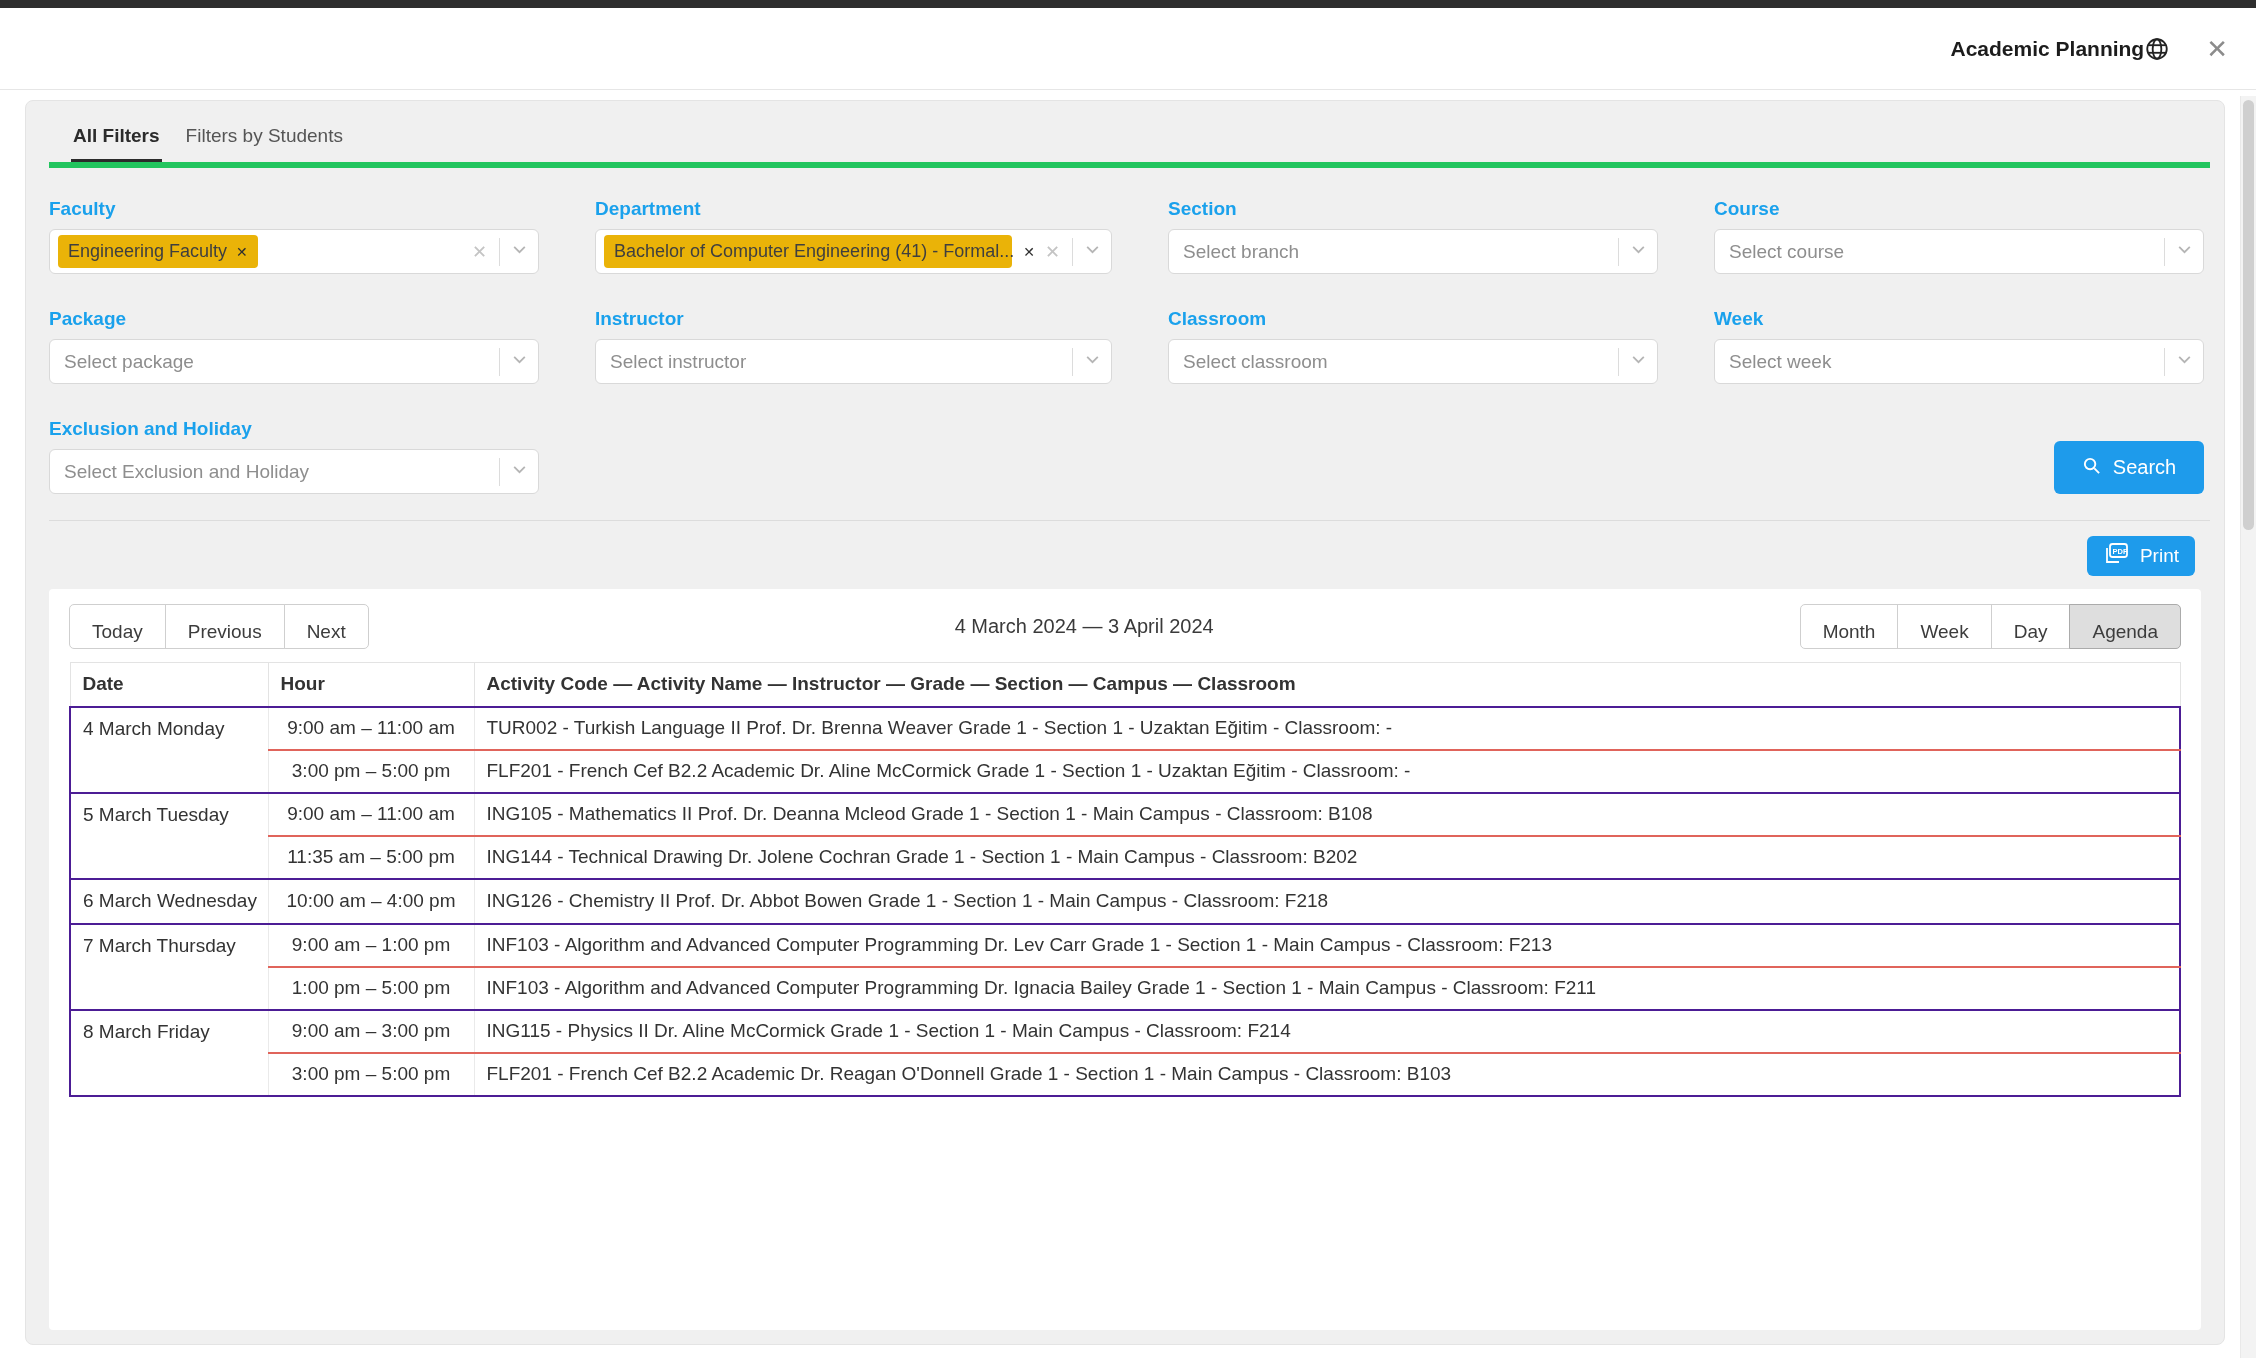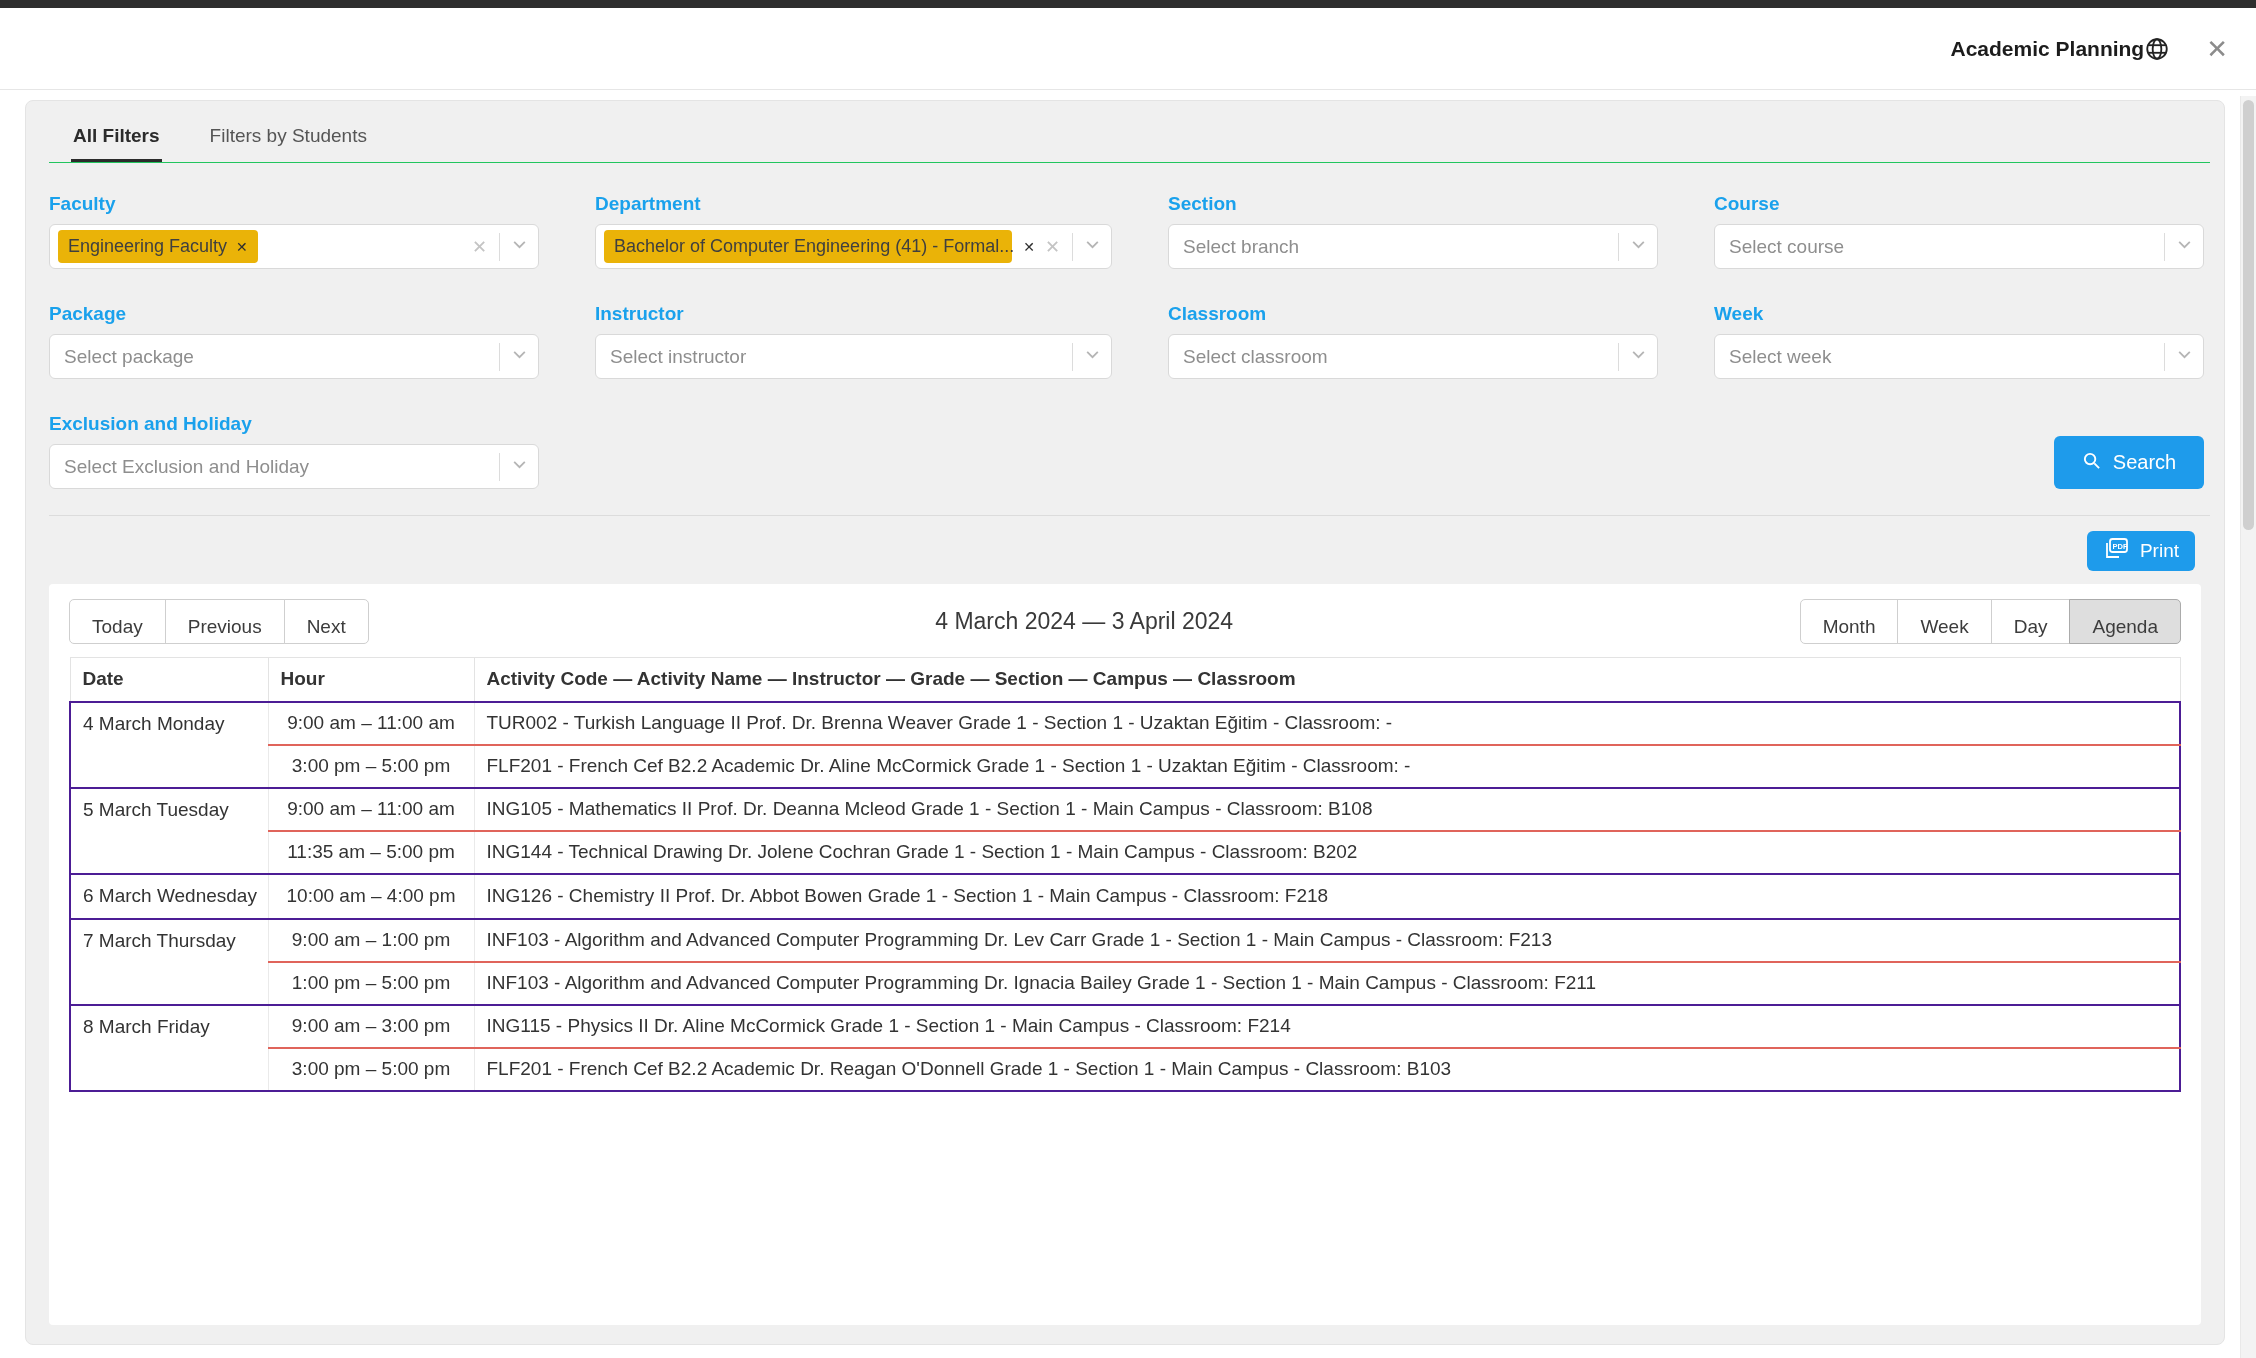--- a/index.html
+++ b/index.html
@@ -12,21 +12,21 @@
   .app-header { height:82px; display:flex; align-items:center; justify-content:flex-end;
     padding:0 28px 0 20px; border-bottom:1px solid #e6e6e6; background:#fff; }
   .app-title { font-size:21px; font-weight:600; color:#1c1c1c; }
   .header-icons { display:flex; align-items:center; gap:36px; }
   .icon-btn { background:none; border:none; cursor:pointer; display:flex; align-items:center; }
   .close-x { font-size:26px; color:#8c8c8c; line-height:1; }
 
   .panel { position:absolute; left:25px; top:100px; width:2200px; height:1245px;
     background:#f0f0f0; border:1px solid #e4e4e4; border-radius:8px; padding:14px 14px 0 23px; }
 
-  .tabs { display:flex; gap:46px; padding-left:22px; border-bottom:1px solid #22c55e;align-items:center; }
+  .tabs { display:flex; gap:22px; padding-left:22px; border-bottom:6px solid #22c55e;align-items:center; }
   .tab { font-size:19px; color:#555; padding:10px 2px 12px 2px; border-bottom:3px solid transparent; cursor:pointer; }
   .tab.active { color:#2b2b2b; font-weight:600; border-bottom-color:#2b2b2b; }
 
   .filters-grid { display:grid; grid-template-columns:repeat(4,1fr); column-gap:56px; row-gap:34px;
     margin:30px 0 0 0; padding-right:6px; }
   .filter-label { font-size:19px; font-weight:700; color:#1aa1ec; margin-bottom:9px; }
   .select { display:flex; align-items:center; background:#fff; border:1px solid #d9d9d9;
     border-radius:6px; height:45px; padding:0 10px 0 8px; cursor:pointer; }
   .chip { display:inline-flex; align-items:center; gap:9px; background:#eab308; border-radius:4px;
     padding:6px 10px; font-size:18px; color:#3f3f3f; max-width:82%; white-space:nowrap; }
@@ -48,21 +48,21 @@
 
   .card { background:#fff; border-radius:4px; margin:13px 9px 0 0; height:741px; padding:15px 20px; }
 
   .cal-toolbar { display:flex; align-items:center; justify-content:space-between; margin-bottom:13px; }
   .btn-group { display:flex; }
   .tb-btn { background:#fff; border:1px solid #cfcfcf; color:#3c3c3c; font-size:19px;
     height:45px; padding:16px 22px; margin-left:-1px; cursor:pointer; font-family:inherit; }
   .btn-group .tb-btn:first-child { border-radius:5px 0 0 5px; margin-left:0; }
   .btn-group .tb-btn:last-child { border-radius:0 5px 5px 0; }
   .tb-btn.active { background:#dedede; border-color:#ababab; position:relative; z-index:1; }
-  .cal-title { font-size:23px; color:#3a3a3a; }
+  .cal-title { font-size:20px; color:#3a3a3a; }
 
   table.agenda { width:100%; border-collapse:collapse; font-size:19px; color:#333; table-layout:fixed; }
   .agenda col.c1 { width:198px; } .agenda col.c2 { width:206px; }
   .agenda th { border:1px solid #e3e3e3; font-weight:700; text-align:left; height:44px; padding:0 12px; }
   tbody.group { border:2px solid #4c1d95; }
   tbody.group td { border-left:1px solid #eaeaea; height:43px; padding:0 12px; overflow:hidden; white-space:nowrap; }
   tbody.group tr.event + tr.event td { border-top:2px solid #e0645b; }
   td.c-date { vertical-align:top; padding:0 0 0 12px !important; }
   td.c-date .date-inner { height:43px; display:flex; align-items:center; }
   td.c-hour { text-align:center; }

